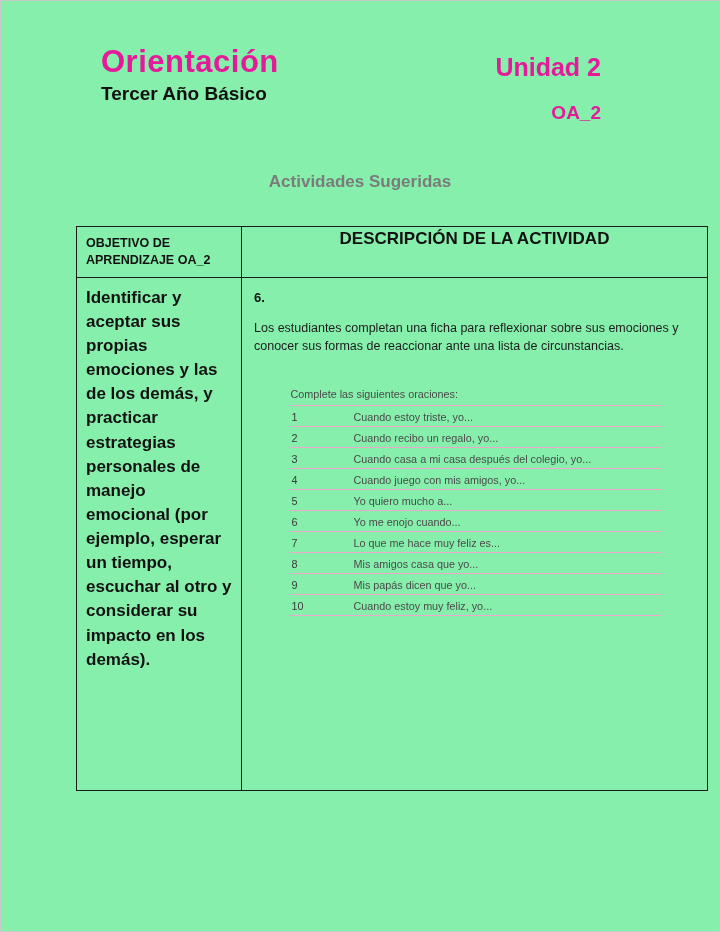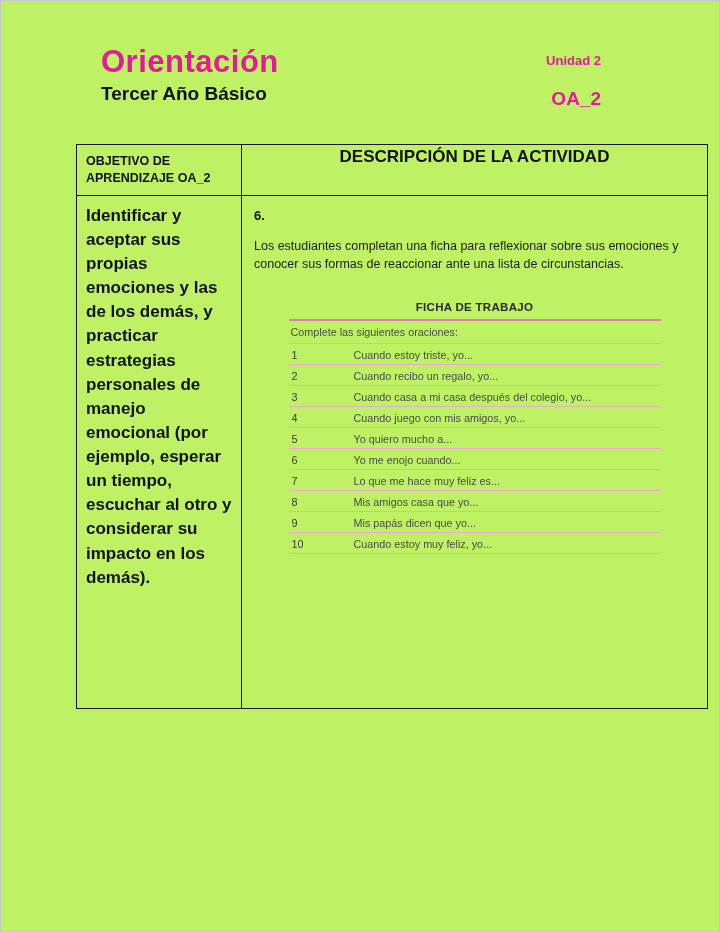--- a/index.html
+++ b/index.html
@@ -3,21 +3,21 @@
 <meta charset="utf-8">
 <style>
   * { margin: 0; padding: 0; box-sizing: border-box; }
   html, body { background: #ffffff; }
   body { font-family: "Liberation Sans", sans-serif; }
 
   .page {
     position: relative;
     width: 720px;
     height: 932px;
-    background: #bef264;
+    background: #86efac;
     border: 1px solid #c9c9c9;
     overflow: hidden;
   }
 
   
   .header {
     display: flex;
     justify-content: space-between;
     align-items: flex-start;
     padding: 44px 118px 0 100px;
@@ -33,21 +33,21 @@
     font-size: 19px;
     font-weight: bold;
     color: #111111;
     margin-top: 4px;
   }
   .unit-block {
     text-align: right;
     padding-top: 8px;
   }
   .unit-label {
-    font-size: 13px;
+    font-size: 25px;
     font-weight: bold;
     color: #e6199b;
   }
   .oa-label {
     font-size: 19px;
     font-weight: bold;
     color: #e6199b;
     margin-top: 20px;
   }
 
@@ -159,38 +159,38 @@
     <div>
       <div class="brand-title">Orientación</div>
       <div class="brand-subtitle">Tercer Año Básico</div>
     </div>
     <div class="unit-block">
       <div class="unit-label">Unidad 2</div>
       <div class="oa-label">OA_2</div>
     </div>
   </div>
 
+  <div class="section-title">Actividades Sugeridas</div>
 
   <div class="activity-table">
 
     <div class="t-row header-row">
       <div class="cell-left col-header-left">OBJETIVO DE APRENDIZAJE OA_2</div>
       <div class="cell-right col-header-right">DESCRIPCIÓN DE LA ACTIVIDAD</div>
     </div>
 
     <div class="t-row body-row">
       <div class="cell-left">
         <div class="objective-text">Identificar y aceptar sus propias emociones y las de los demás, y practicar estrategias personales de manejo emocional (por ejemplo, esperar un tiempo, escuchar al otro y considerar su impacto en los demás).</div>
       </div>
       <div class="cell-right">
         <div class="activity-number">6.</div>
         <div class="activity-desc">Los estudiantes completan una ficha para reflexionar sobre sus emociones y conocer sus formas de reaccionar ante una lista de circunstancias.</div>
 
         <div class="ficha">
-          <div class="ficha-title">FICHA DE TRABAJO</div>
           <div class="ficha-instruction">Complete las siguientes oraciones:</div>
 
           <div class="ficha-row">
             <div class="ficha-num">1</div>
             <div class="ficha-text">Cuando estoy triste, yo...</div>
           </div>
           <div class="ficha-row">
             <div class="ficha-num">2</div>
             <div class="ficha-text">Cuando recibo un regalo, yo...</div>
           </div>

